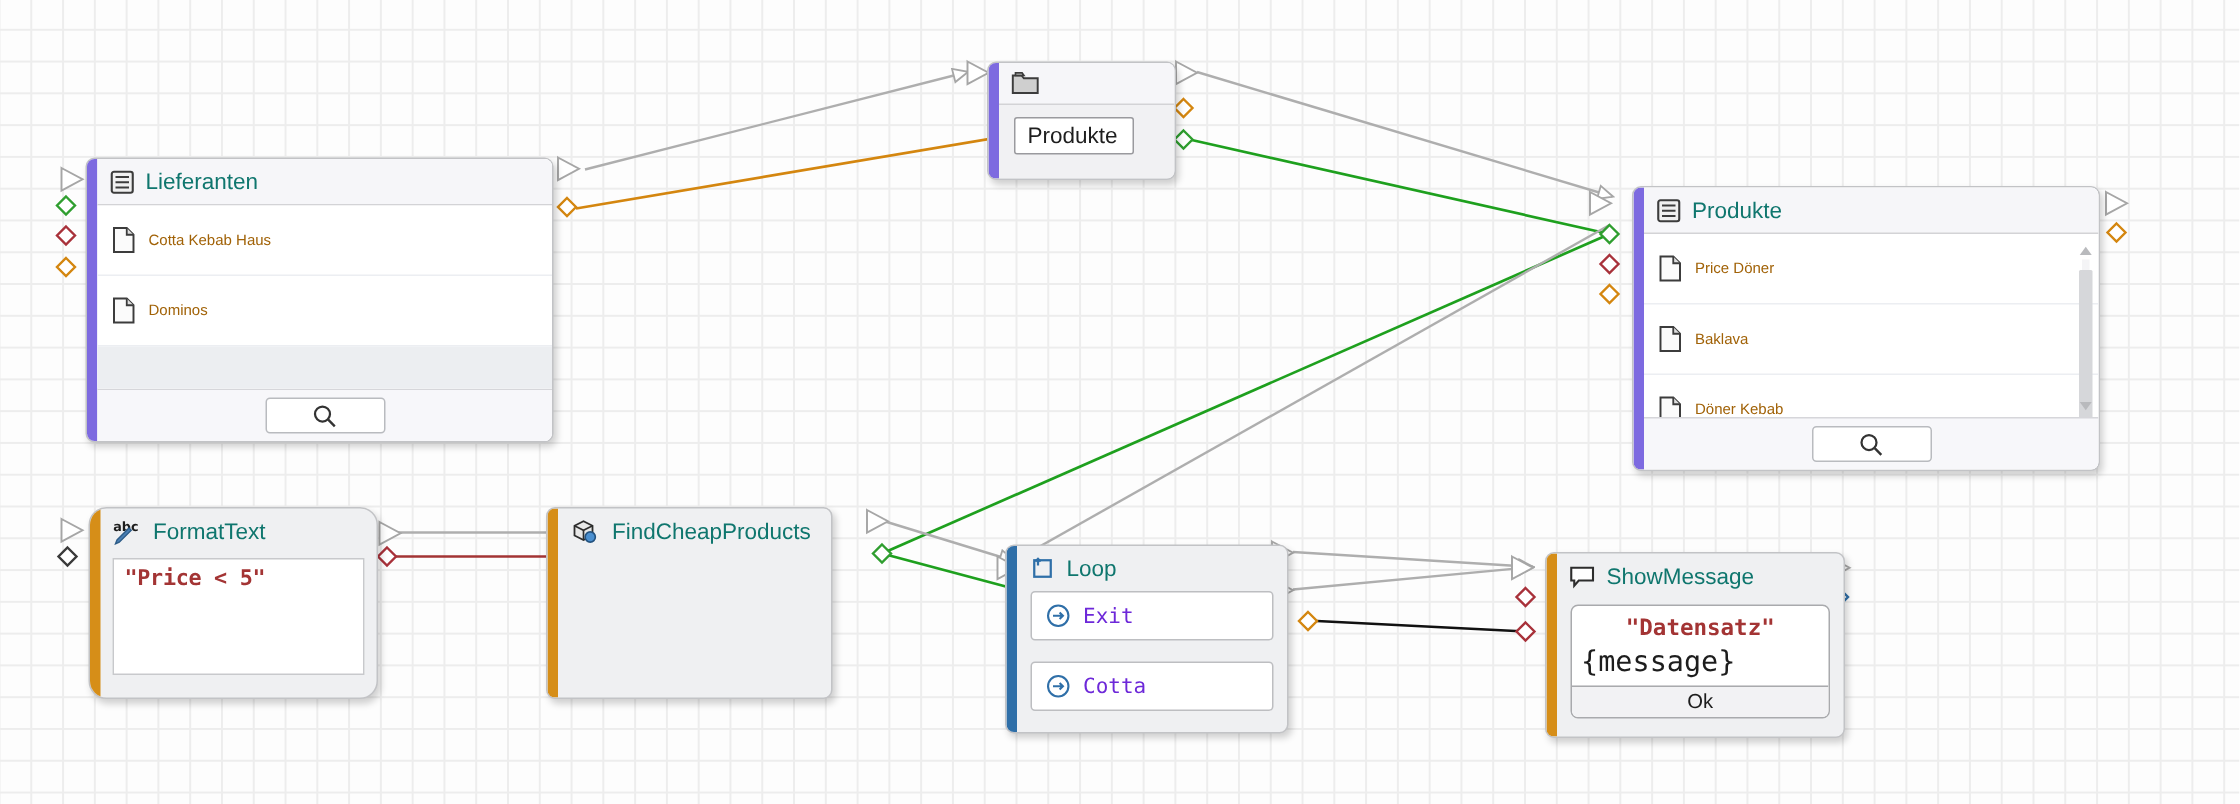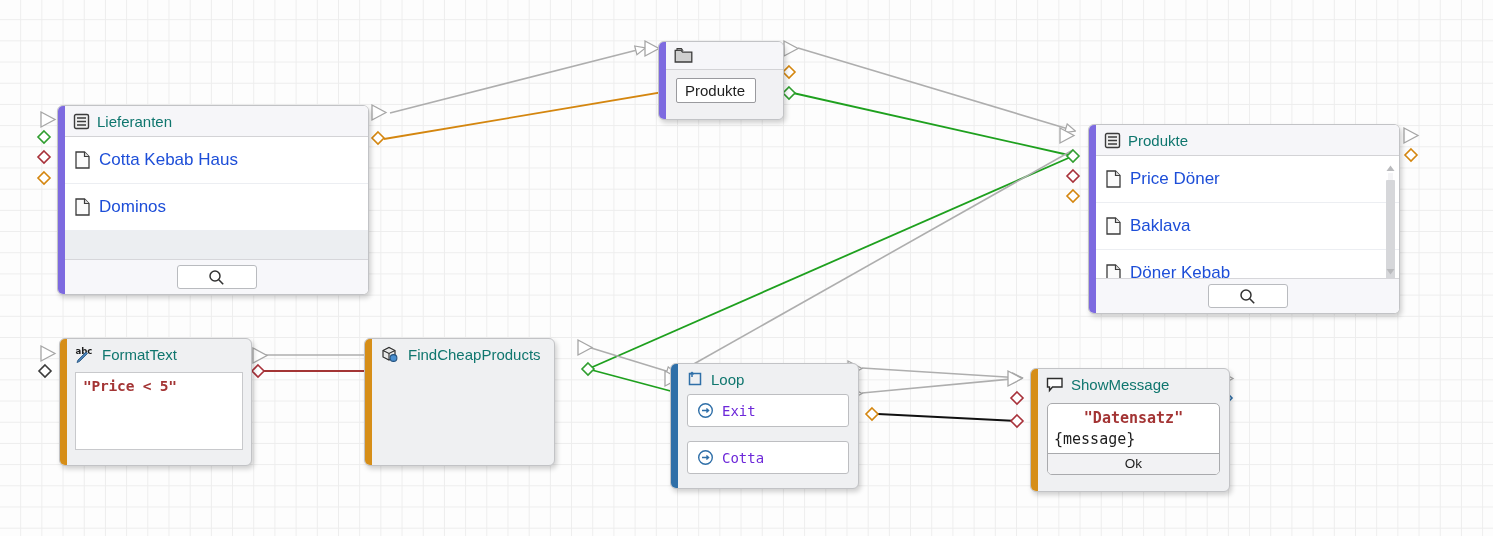--- a/index.html
+++ b/index.html
@@ -33,21 +33,21 @@
   .titlebar{display:flex;align-items:center;gap:7px;height:30px;padding:0 8px;
             font-size:15px;color:#0f766e;}
   .titlebar.listhdr{background:#f6f6f9;border-bottom:1px solid #d3d3d6;}
   .title-text{white-space:nowrap;}
 
   
   .listnode{background:#ffffff;}
   .listnode .inner{background:#ffffff;display:flex;flex-direction:column;}
   .listrows{flex:1;position:relative;overflow:hidden;background:#ffffff;}
   .listrow{display:flex;align-items:center;gap:9px;height:47px;padding:0 10px;
-           font-size:17px;color:#1d4ed8;border-bottom:1px solid #eceef2;box-sizing:border-box;}
+           font-size:10px;color:#a16207;border-bottom:1px solid #eceef2;box-sizing:border-box;}
   .listrow.blank{background:#eceef1;border-bottom:1px solid #e2e4e8;}
   .listfoot{height:34px;background:#f7f7fa;border-top:1px solid #d6d6da;
             display:flex;align-items:center;justify-content:center;}
   .searchbtn{width:78px;height:22px;background:#ffffff;border:1px solid #b9bbbf;
              border-radius:3px;display:flex;align-items:center;justify-content:center;}
 
   
   .vscroll{position:absolute;right:3px;top:4px;bottom:4px;width:11px;}
   .vscroll .track{position:absolute;left:3px;right:3px;top:13px;bottom:13px;background:#f4f4f6;}
   .vscroll .thumb{position:absolute;left:1px;right:1px;top:20px;height:110px;background:#d6d7da;border-radius:1px;}
@@ -69,21 +69,21 @@
   
   .loopslot{margin:0 9px 14px 9px;height:31px;background:#ffffff;border:1px solid #bdbec1;
             border-radius:3px;display:flex;align-items:center;gap:8px;padding:0 9px;
             font-family:"DejaVu Sans Mono", monospace;font-size:14px;color:#6d28d9;}
 
   
   .dlg{margin:4px 9px 9px 9px;background:#ffffff;border:1px solid #a9aaad;border-radius:5px;
        overflow:hidden;}
   .dlg .dtitle{text-align:center;font-family:"DejaVu Sans Mono", monospace;font-weight:bold;
                font-size:15px;color:#a33434;padding:5px 0 3px;}
-  .dlg .dmsg{font-family:"DejaVu Sans Mono", monospace;font-size:15px;color:#1d1d1d;
+  .dlg .dmsg{font-family:"DejaVu Sans Mono", monospace;font-size:19px;color:#1d1d1d;
              padding:0 6px 5px 6px;}
   .dlg .dbtn{border-top:1px solid #a9aaad;background:#f2f2f4;text-align:center;
              font-size:13.5px;color:#1d1d1d;padding:2px 0 3px;}
 
   .icon{display:inline-flex;align-items:center;justify-content:center;flex:0 0 auto;}
 </style>
 </head>
 <body>
 
 <div id="canvas">
@@ -307,21 +307,21 @@
             <svg width="17" height="17" viewBox="0 0 17 17">
                 <circle cx="7" cy="7" r="5" fill="none" stroke="#333" stroke-width="1.5"></circle>
                 <line x1="10.8" y1="10.8" x2="15.2" y2="15.2" stroke="#333" stroke-width="1.6"></line>
               </svg>
           </span>
         </div>
       </div>
     </div>
   </div>
 
-  <div class="node" style="left:59px;top:338px;width:193px;height:128px;">
+  <div class="node" style="left:59px;top:338px;width:193px;height:128px;border-radius:12px;">
     <div class="railbar" style="background:#d68e18;"></div>
     <div class="inner">
       <div class="titlebar">
         <span class="icon">
           <svg width="20" height="19" viewBox="0 0 20 19">
             <text x="0.5" y="9" font-family="DejaVu Sans, sans-serif" font-size="8.5" font-weight="bold" fill="#1d1d1d">abc</text>
             <path d="M2,17.5 L4.5,16.5 L12.5,8.5 L11,7 L3,15 Z" fill="#4a7fb5" stroke="#2d5c88" stroke-width="0.9"></path>
           </svg>
         </span>
         <span class="title-text">FormatText</span>

